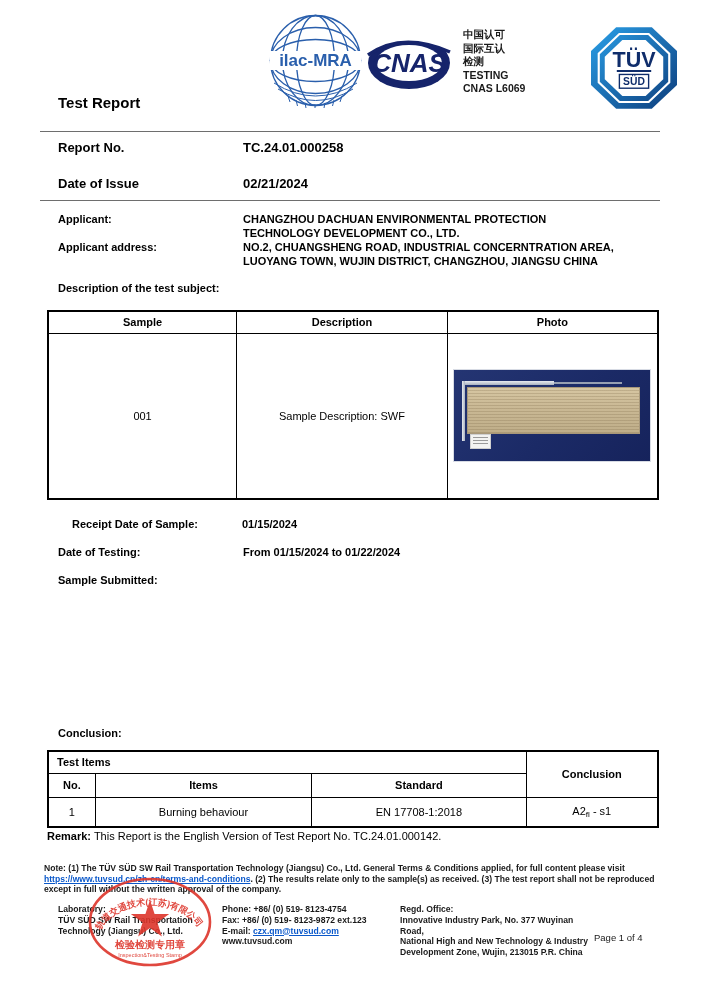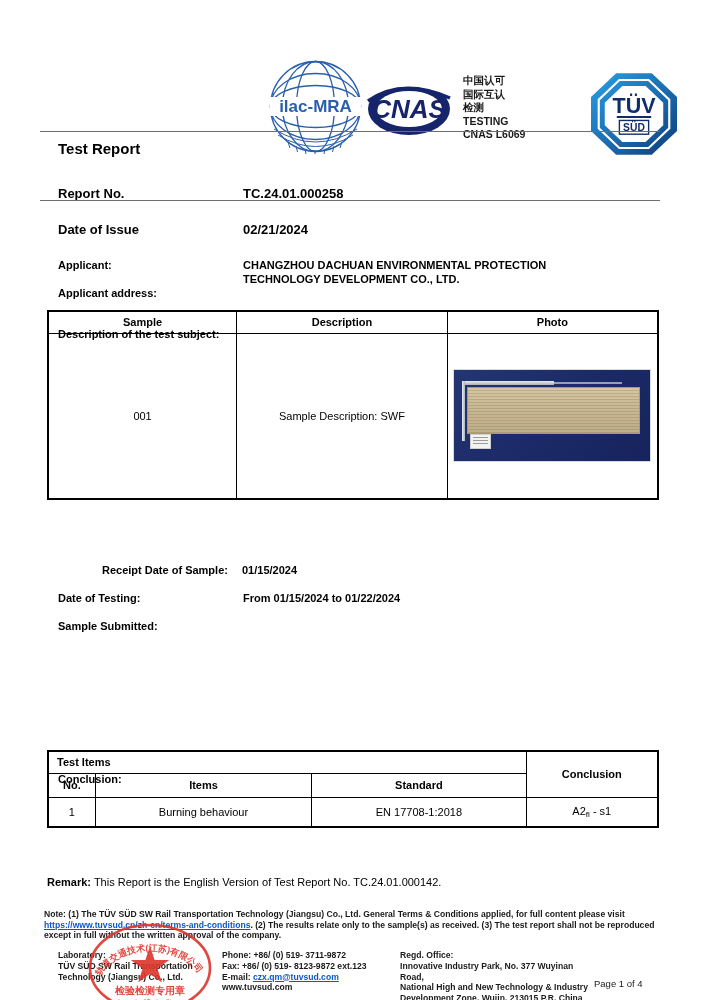--- a/index.html
+++ b/index.html
@@ -1,21 +1,21 @@
 <!DOCTYPE html>
 <html><head>
 <meta charset="utf-8">
 <style>
   html,body{margin:0;padding:0;background:#e8e8e8;}
   #page{
     position:relative;width:705px;height:1000px;background:#ffffff;
     margin:0 auto;font-family:"Liberation Sans","DejaVu Sans",sans-serif;
     color:#000;overflow:hidden;
   }
-  .abs{position:absolute;margin-top:46px;}
+  .abs{position:absolute;}
   .b{font-weight:bold;}
   .rule{position:absolute;left:40px;width:620px;height:0;border-top:1px solid #6e6e6e;}
   
   .acc-text{font-size:10.5px;font-weight:bold;line-height:13.5px;color:#1a1a1a;white-space:pre-line;}
   
   .lbl{font-size:13px;font-weight:bold;}
   .val{font-size:13px;font-weight:bold;}
   .lbl-sm{font-size:11px;font-weight:bold;}
   .val-sm{font-size:11px;font-weight:bold;line-height:13.8px;}
   
@@ -117,20 +117,21 @@
 
   <div class="rule" style="top:200px;"></div>
 
   <div class="abs lbl-sm" style="left:58px;top:213px;">Applicant:</div>
   <div class="abs val-sm" style="left:243px;top:213px;width:400px;">
     <span>CHANGZHOU DACHUAN ENVIRONMENTAL PROTECTION</span><br>
     <span>TECHNOLOGY DEVELOPMENT CO., LTD.</span>
   </div>
 
   <div class="abs lbl-sm" style="left:58px;top:241px;">Applicant address:</div>
+  <div class="abs val-sm" style="left:243px;top:241px;width:410px;">NO.2, CHUANGSHENG ROAD, INDUSTRIAL CONCERNTRATION AREA, LUOYANG TOWN, WUJIN DISTRICT, CHANGZHOU, JIANGSU CHINA</div>
 
   <div class="abs lbl-sm" style="left:58px;top:282px;">Description of the test subject:</div>
 
   <table class="doc-table" style="top:310px;">
     <colgroup>
         <col style="width:188px">
         <col style="width:210px">
         <col style="width:210px">
       </colgroup>
     <tbody>
@@ -152,21 +153,21 @@
                 <i></i>
                 <i></i>
                 <i></i>
               </div>
         </div>
       </td>
     </tr>
   </tbody>
     </table>
 
-  <div class="abs lbl-sm" style="left:74px;top:518px;padding-left:28px;">Receipt Date of Sample:</div>
+  <div class="abs lbl-sm" style="left:44px;top:518px;padding-left:28px;">Receipt Date of Sample:</div>
   <div class="abs val-sm" style="left:242px;top:518px;">01/15/2024</div>
 
   <div class="abs lbl-sm" style="left:58px;top:546px;">Date of Testing:</div>
   <div class="abs val-sm" style="left:243px;top:546px;">From 01/15/2024 to 01/22/2024</div>
 
   <div class="abs lbl-sm" style="left:58px;top:574px;">Sample Submitted:</div>
 
   <div class="abs lbl-sm" style="left:58px;top:727px;">Conclusion:</div>
 
   <table class="doc-table" style="top:750px;">
@@ -216,21 +217,21 @@
       <text font-size="9" fill="#dd352b" font-weight="bold">
         <textPath href="#arcp" startOffset="4">轨道交通技术(江苏)有限公司</textPath>
       </text>
       <polygon points="63,24 67.6,38 82.2,38 70.4,46.6 74.9,60.6 63,52 51.1,60.6 55.6,46.6 43.8,38 58.4,38" fill="#dd352b"></polygon>
       <text x="63" y="72" text-anchor="middle" font-size="10" font-weight="bold" fill="#dd352b" font-family="Liberation Sans, sans-serif">检验检测专用章</text>
       <text x="63" y="81" text-anchor="middle" font-size="5.5" fill="#dd352b" font-family="Liberation Sans, sans-serif">Inspection&amp;Testing Stamp</text>
     </svg>
   </div>
 
   <div class="abs foot" style="left:222px;top:904px;width:170px;">
-    <span>Phone: +86/ (0) 519- 3711-9872</span><br>
+    <span>Phone: +86/ (0) 519- 8123-4754</span><br>
     <span>Fax: +86/ (0) 519- 8123-9872 ext.123</span><br>
     <span>E-mail: </span><a class="link">czx.qm@tuvsud.com</a><br>
     <span>www.tuvsud.com</span>
   </div>
 
   <div class="abs foot" style="left:400px;top:904px;width:190px;">
     <span>Regd. Office:</span><br>
     <span>Innovative Industry Park, No. 377 Wuyinan Road,</span><br>
     <span>National High and New Technology &amp; Industry</span><br>
     <span>Development Zone, Wujin, 213015 P.R. China</span>

